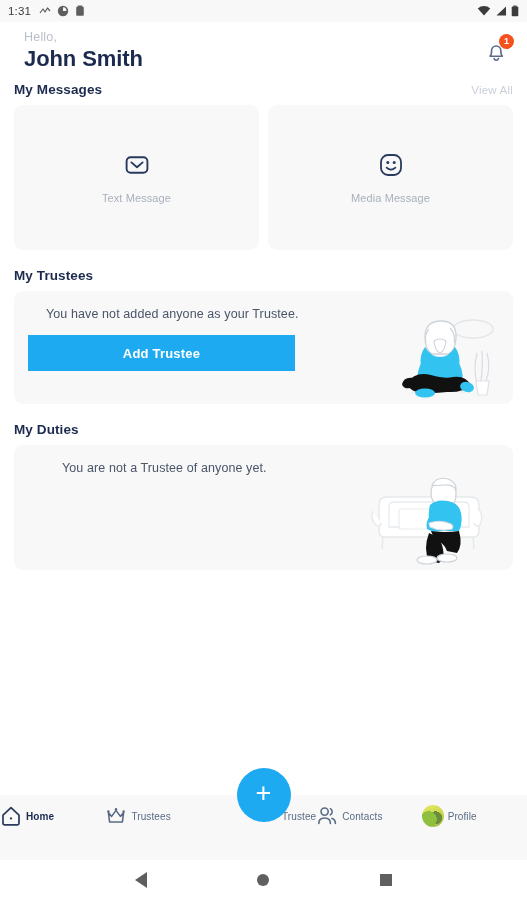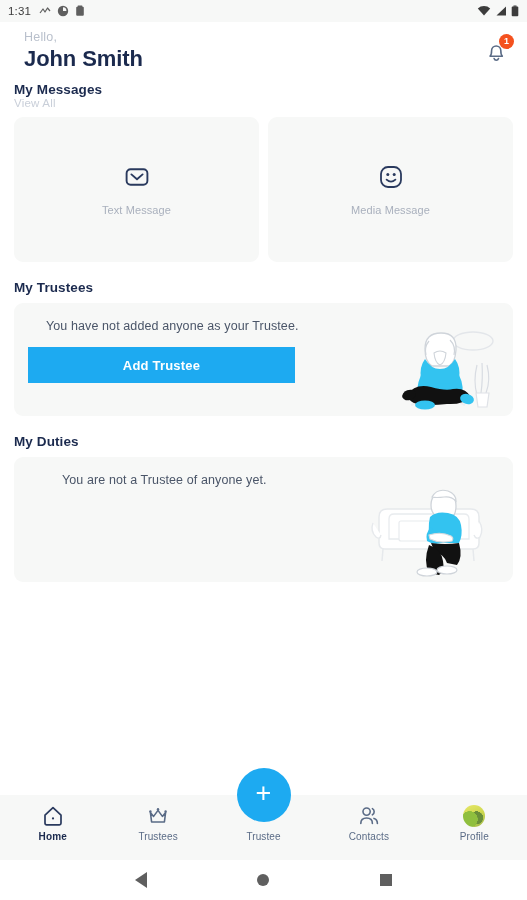--- a/index.html
+++ b/index.html
@@ -56,21 +56,21 @@
     width:15px; height:15px; border-radius:50%;
     background:#f4511e; color:#fff;
     font-size:9px; font-weight:700;
     display:flex; align-items:center; justify-content:center;
     line-height:1;
   }
 
   
   .sec-head {
     display:flex; align-items:baseline; justify-content:space-between;
-    padding:0 14px; margin-bottom:8px;flex-direction:column;
+    padding:0 14px; margin-bottom:8px;
   }
   .sec-title {
     font-size:13.5px; font-weight:700; color:#1b2a4e; letter-spacing:.1px;
   }
   .sec-link {
     font-size:11.5px; color:#c9cfd9; letter-spacing:.2px;
   }
 
   
   .msg-row {
@@ -125,21 +125,21 @@
   
   .bottomnav {
     position:relative;
     height:65px;
     background:#f7f8f7;
     display:flex; align-items:flex-start;
     padding-top:10px;
     flex:0 0 65px;
   }
   .nav-item {
-    flex:1; display:flex; flex-direction:column;
+    flex:1; display:flex; flex-direction:row;
     align-items:center; gap:4px; cursor:pointer;
   }
   .nav-icon { width:22px; height:22px; display:block; }
   .nav-label { font-size:10px; color:#5a6b86; letter-spacing:.1px; }
   .nav-label.active { color:#1b2a4e; font-weight:700; }
   .fab {
     position:absolute;
     left:50%; transform:translateX(-50%);
     top:-27px;
     width:54px; height:54px; border-radius:50%;

